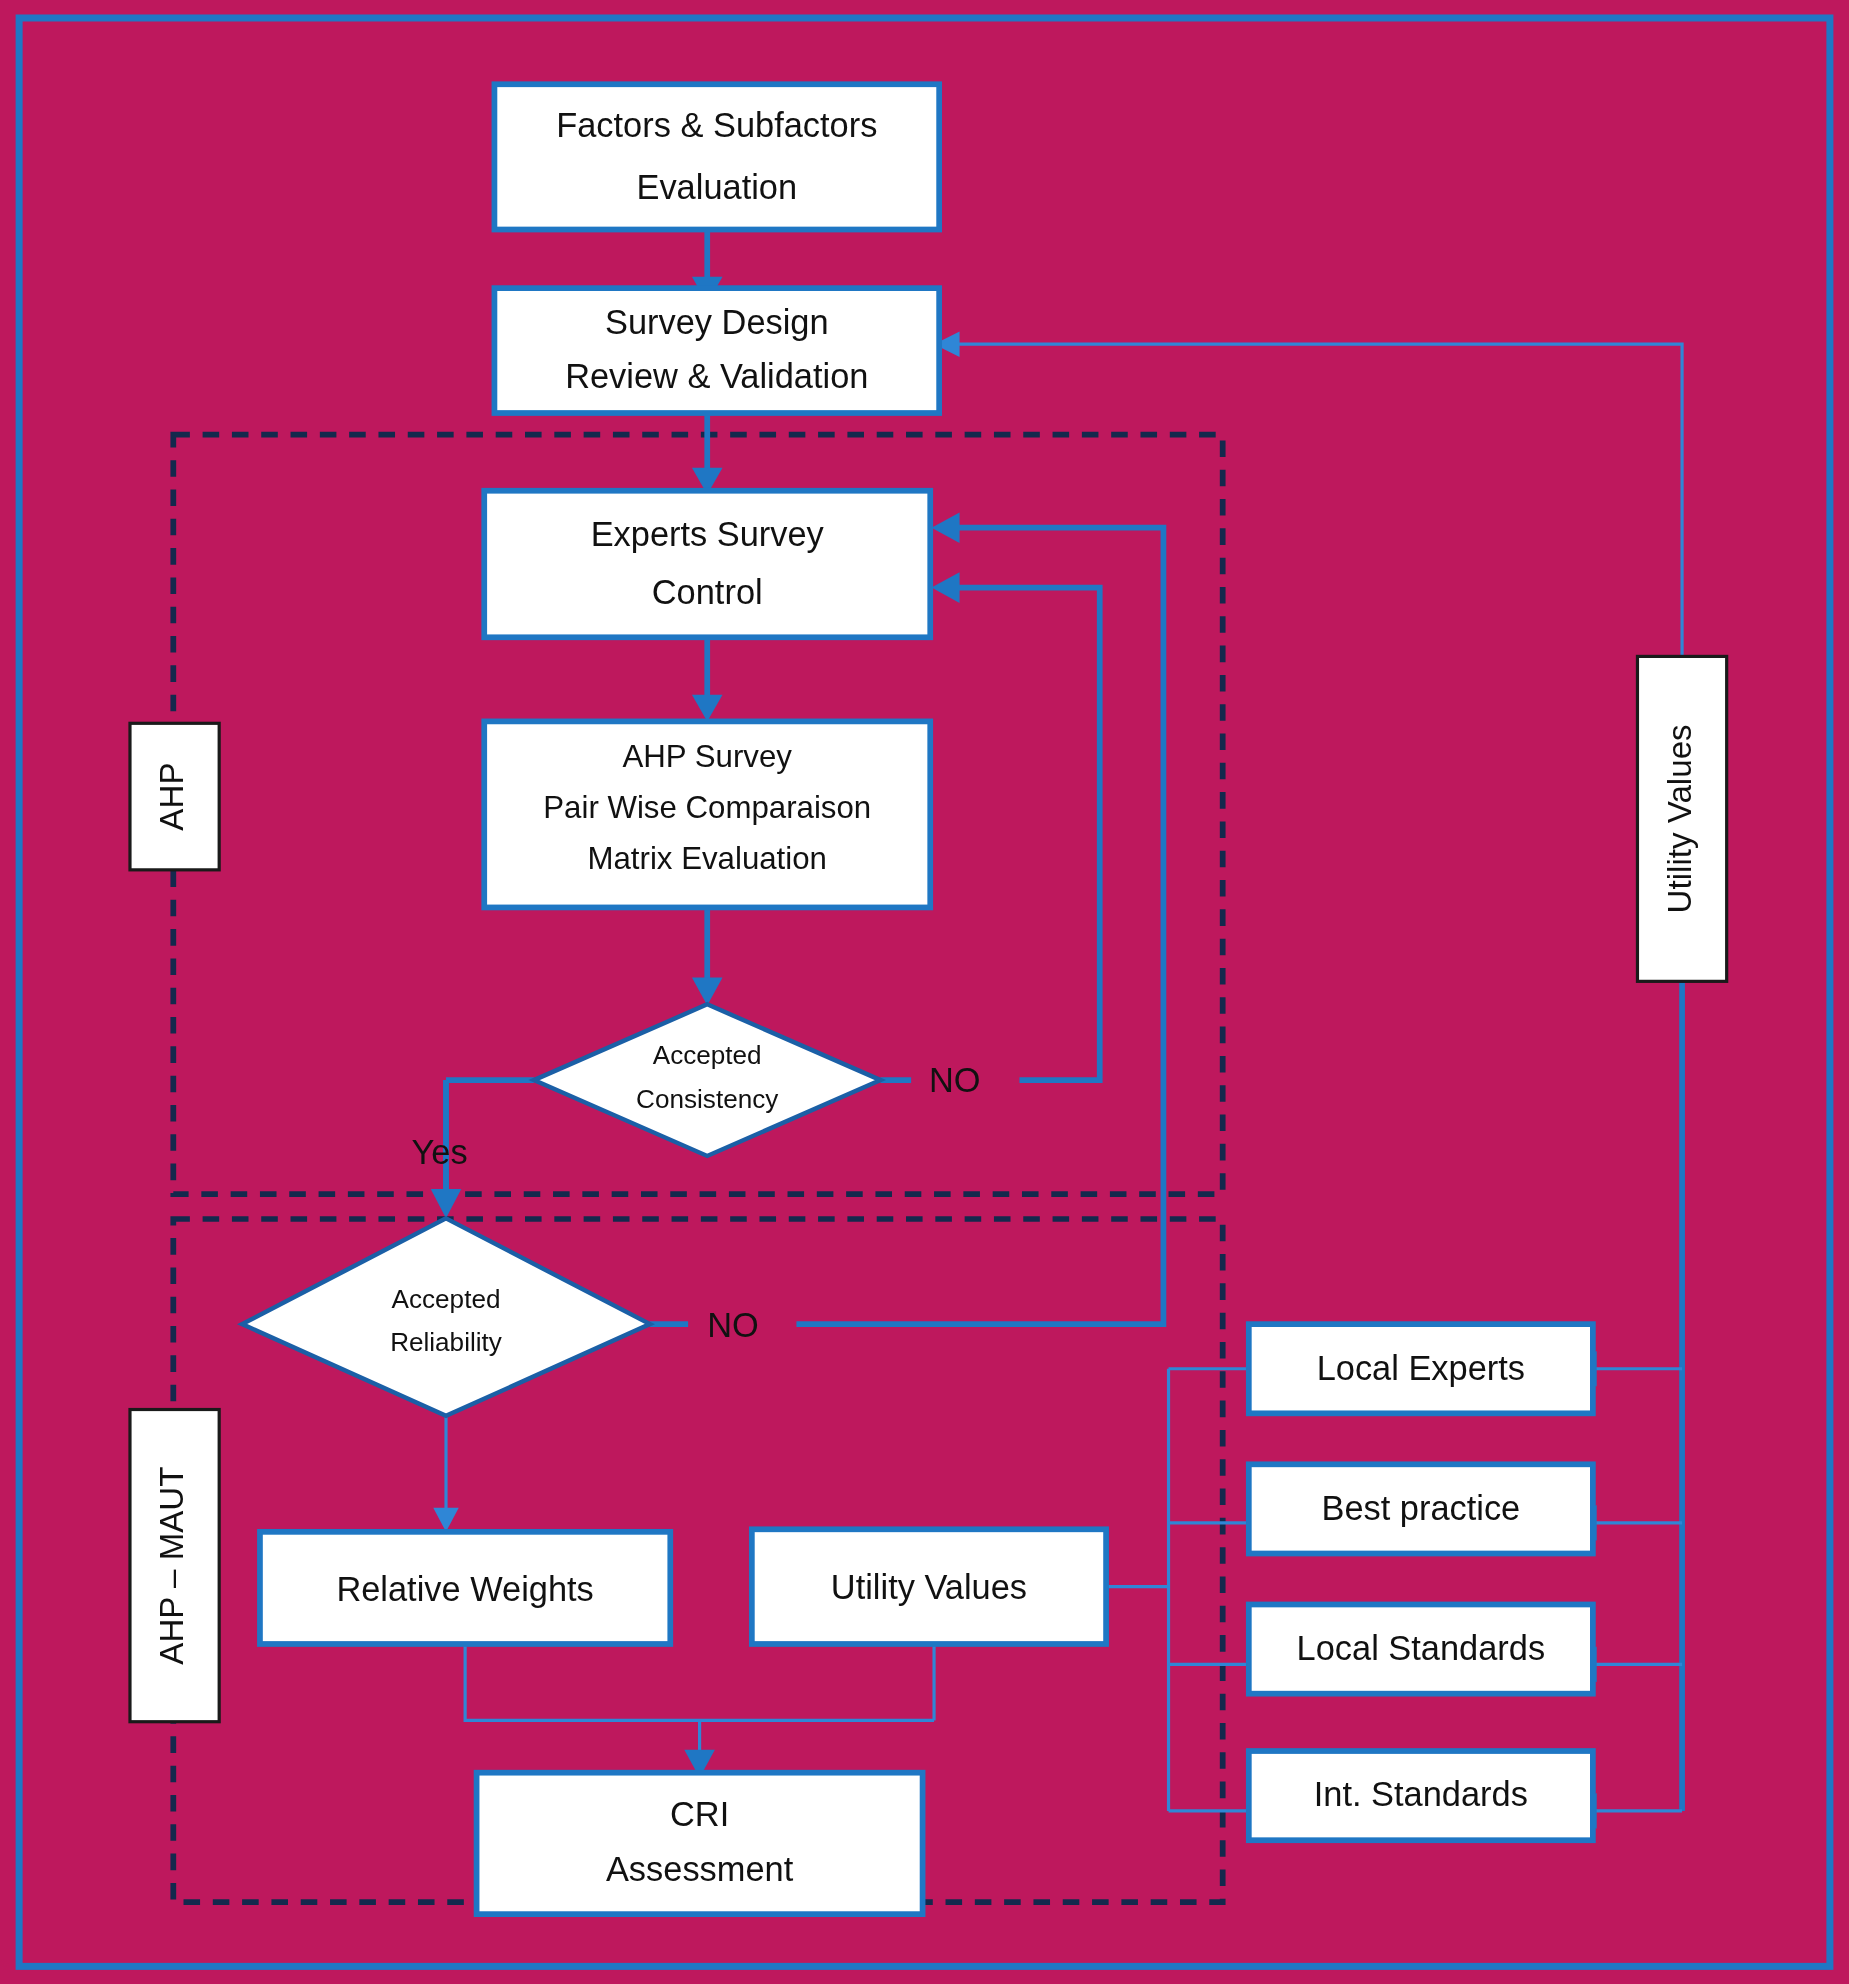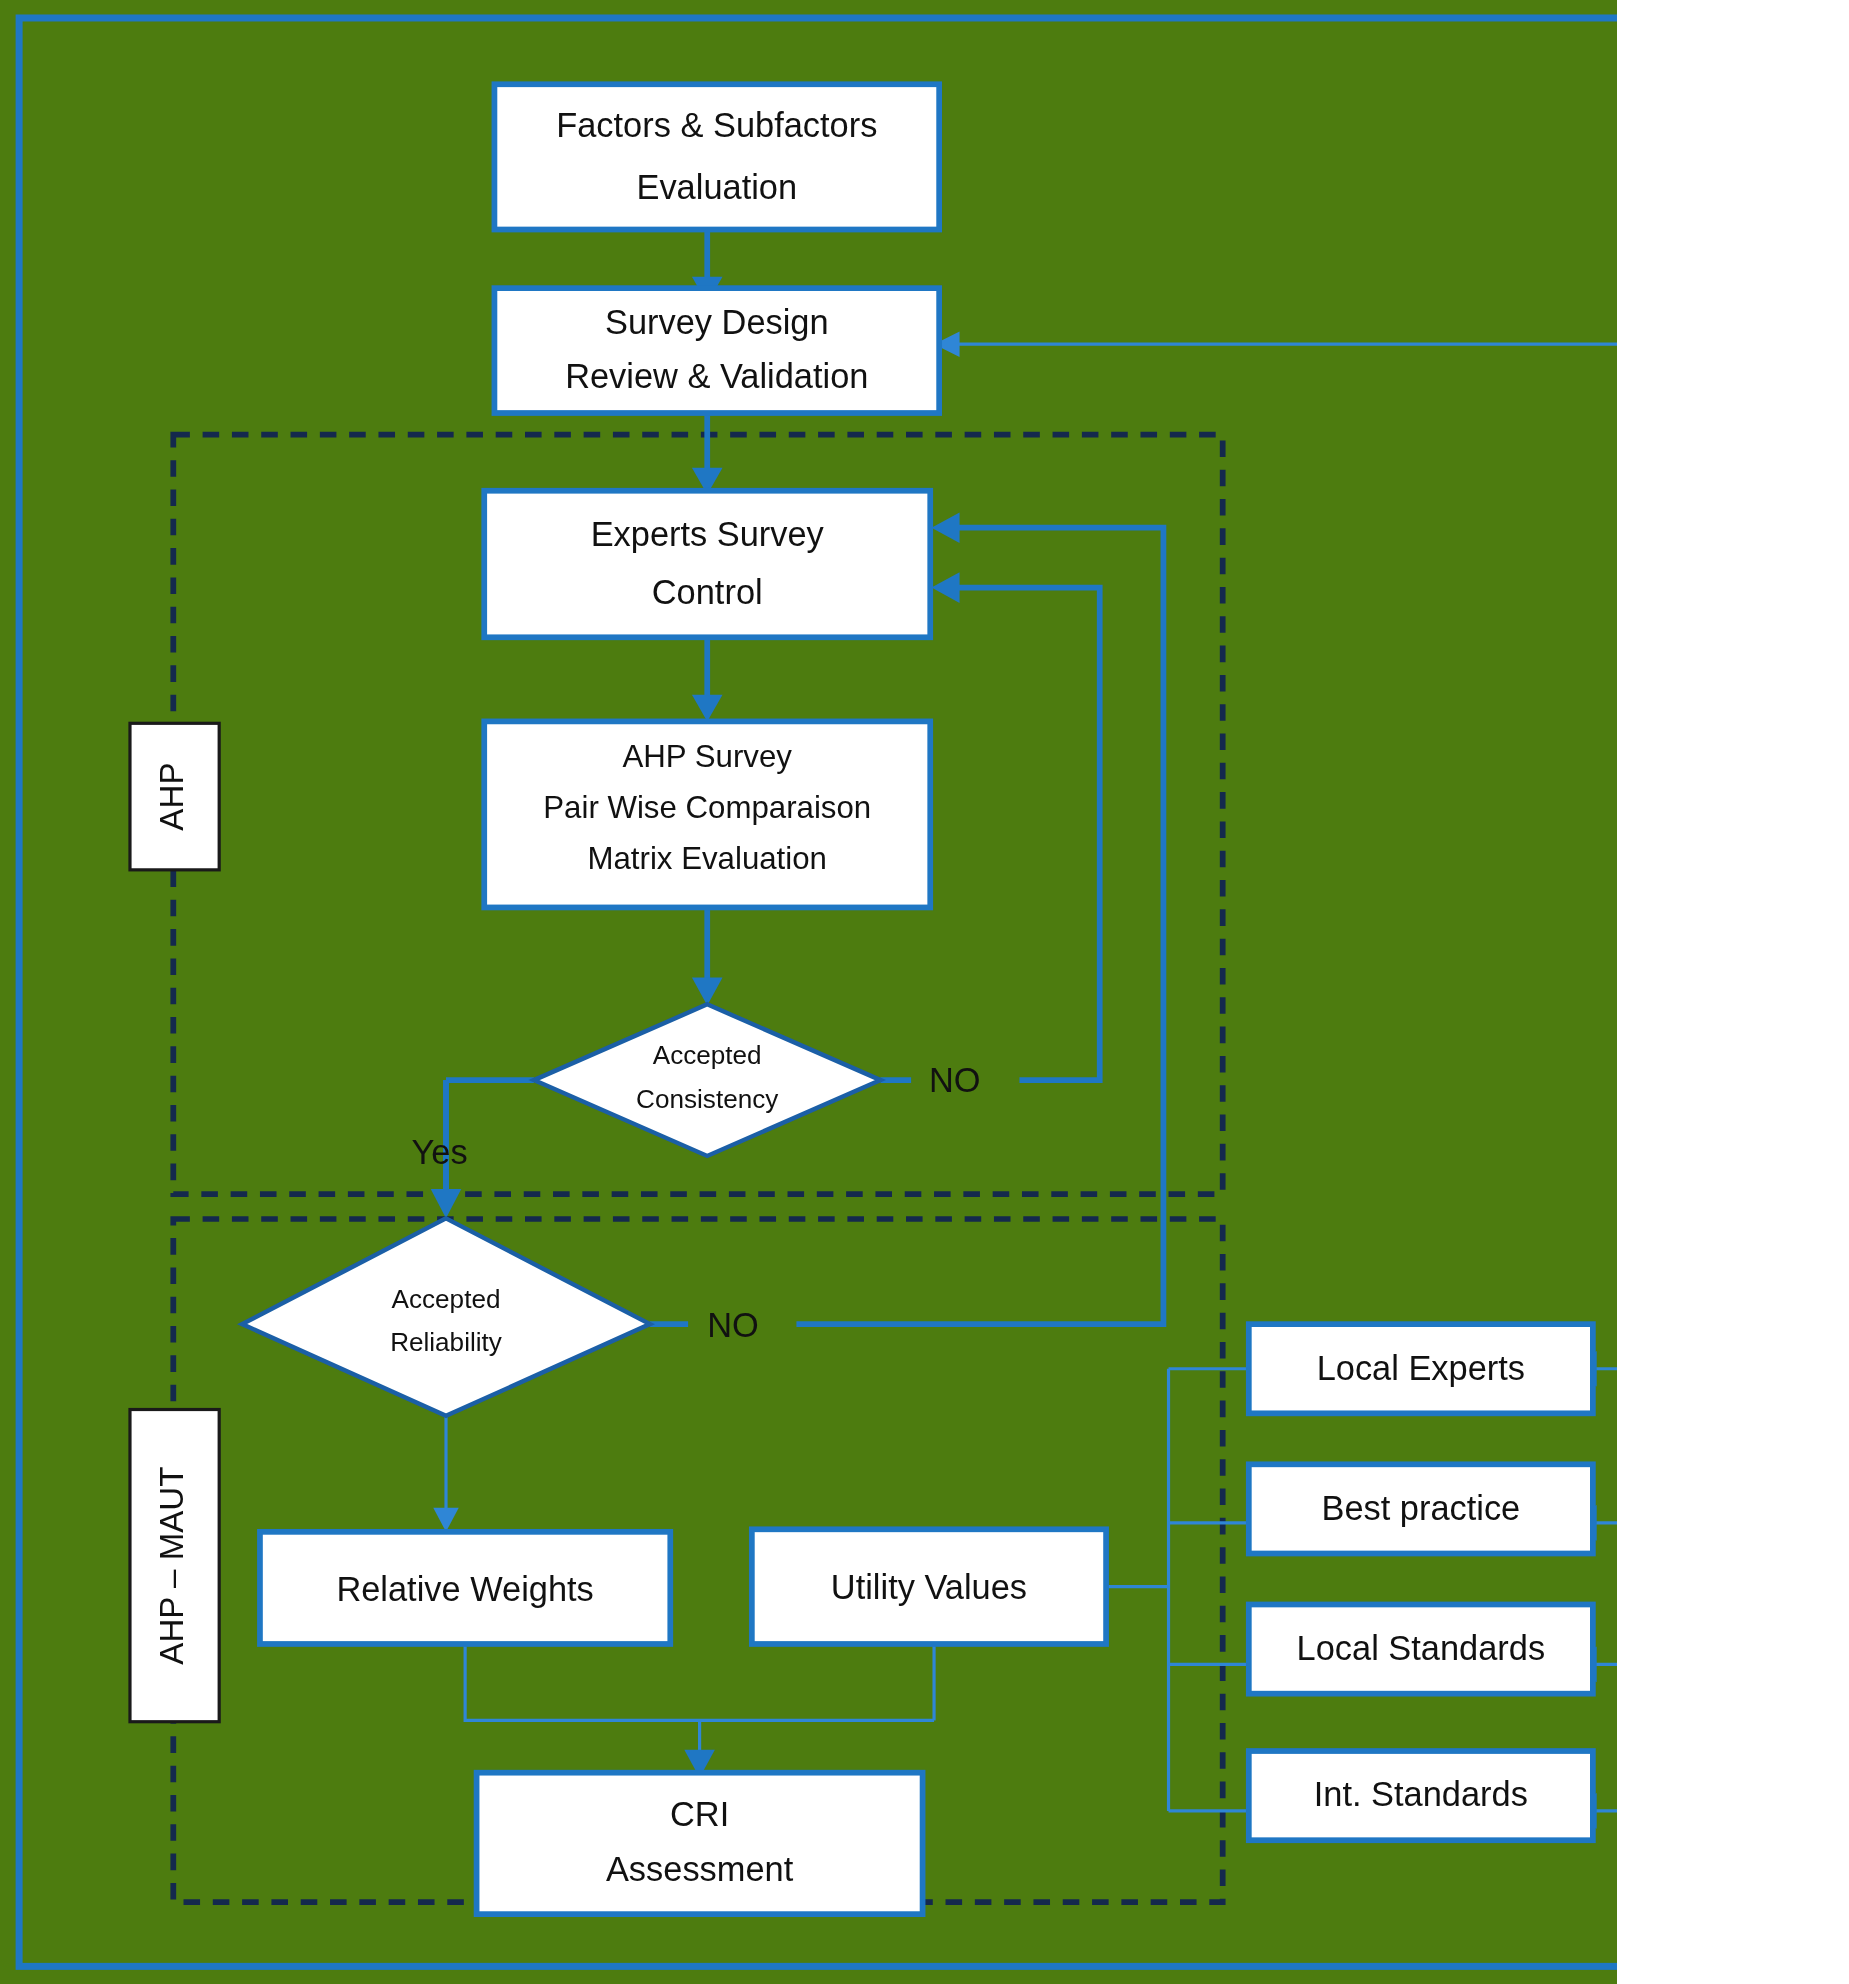--- a/index.html
+++ b/index.html
@@ -1,17 +1,17 @@
 <!DOCTYPE html>
 <html style="font-size:10.2px"><head>
 <meta charset="utf-8">
 <style>
   html,body{margin:0;padding:0;background:#ffffff;}
   body{font-family:"Liberation Sans", sans-serif;}
-  #root{position:relative;width:1617px;height:1985px;background:#4d7c0f;overflow:hidden;}
+  #root{position:relative;width:1849px;height:1985px;background:#be185d;overflow:hidden;}
   svg{position:absolute;left:0;top:0;width:1849px;height:1985px;}
   .outer-frame{fill:none;stroke:#1f77c4;stroke-width:11;}
   .proc-box{fill:#ffffff;stroke:#1f77c4;stroke-width:9;}
   .plain-box{fill:#ffffff;stroke:#1a1a1a;stroke-width:5;}
   .diamond{fill:#ffffff;stroke:#1b5fa6;stroke-width:7;}
   .dash-region{fill:none;stroke:#14294d;stroke-width:9;stroke-dasharray:26 20;}
   .flow-thin{fill:none;stroke:#2f86d6;stroke-width:5;}
   .flow-thick{fill:none;stroke:#1f77c4;stroke-width:9;}
   .arrowhead{fill:#1f77c4;}
   .arrowhead-lt{fill:#2f86d6;}

